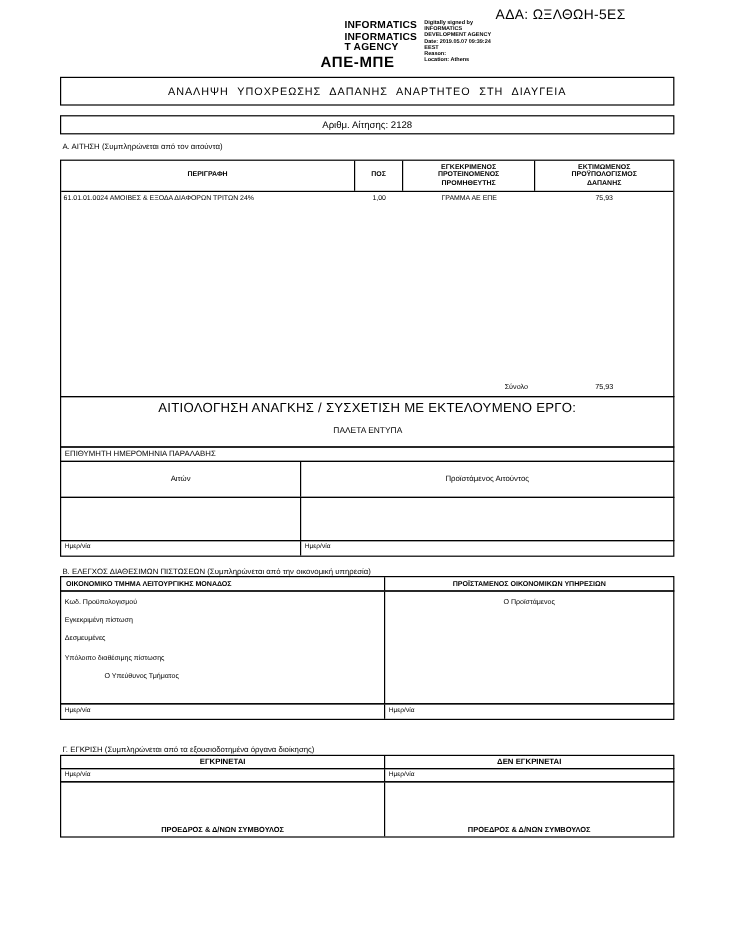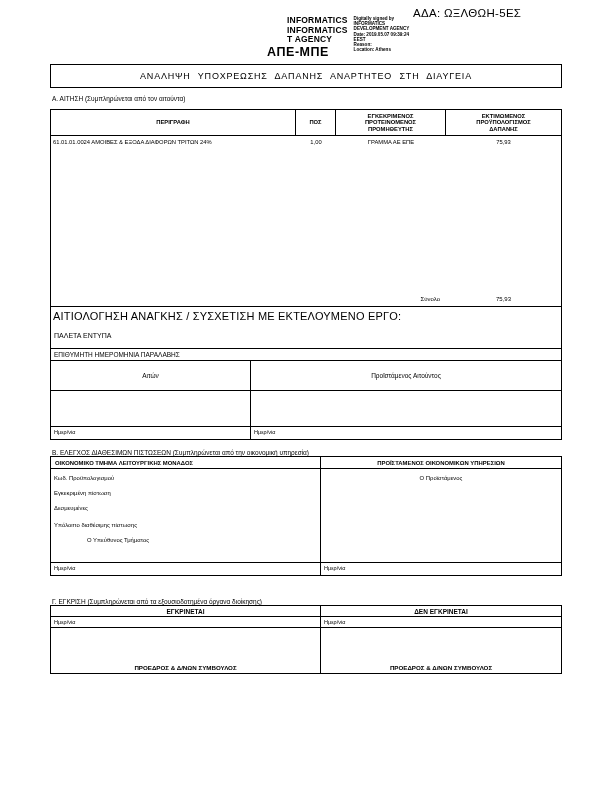--- a/index.html
+++ b/index.html
@@ -40,21 +40,21 @@
   .ta-body { position:relative; height:170px; }
   .ta-row { display:grid; grid-template-columns:245px 40px 110px 1fr; font-size:5.8px; padding-top:3px; }
   .ta-row .desc { padding-left:2px; }
   .ta-row .qty, .ta-row .sup, .ta-row .bud { text-align:center; }
   .ta-total { position:absolute; bottom:4px; left:0; right:0; display:grid;
               grid-template-columns:245px 40px 110px 1fr; font-size:6px; }
   .ta-total .tlabel { grid-column:3; text-align:right; padding-right:6px; }
   .ta-total .tvalue { text-align:center; }
 
   
-  .just-box { margin-top:-1px; height:43px; padding:3px 2px 0 2px; }
+  .just-box { margin-top:-1px; height:43px; padding:3px 2px 0 2px;text-align:center; }
   .just-title { font-size:11px; letter-spacing:.2px; }
   .just-text { font-size:7px; margin-top:10px; padding-left:1px; }
   .delivery-row { margin-top:-1px; height:13px; font-size:6.5px; padding:2px 0 0 3px; }
 
   
   .row2a { margin-top:-1px; border:1px solid #000; display:grid; grid-template-columns:200px 1fr; }
   .row2a > div:first-child { border-right:1px solid #000; }
   .signer-row { height:31px; }
   .signer-row > div { display:flex; align-items:center; justify-content:center; font-size:6.5px; }
   .sigspace-row { height:37px; }
@@ -109,20 +109,21 @@
       <div>Location: Athens</div>
     </div>
   </div>
 
   <div class="org">ΑΠΕ-ΜΠΕ</div>
 
   <div class="form">
 
     <div class="bordered title-box">ΑΝΑΛΗΨΗ ΥΠΟΧΡΕΩΣΗΣ ΔΑΠΑΝΗΣ ΑΝΑΡΤΗΤΕΟ ΣΤΗ ΔΙΑΥΓΕΙΑ</div>
 
+    <div class="bordered request-box">Αριθμ. Αίτησης: 2128</div>
 
     <div class="section-label">Α. ΑΙΤΗΣΗ (Συμπληρώνεται από τον αιτούντα)</div>
 
     <div class="tableA">
       <div class="ta-header">
         <div>ΠΕΡΙΓΡΑΦΗ</div>
         <div>ΠΟΣ</div>
         <div>ΕΓΚΕΚΡΙΜΕΝΟΣ
 ΠΡΟΤΕΙΝΟΜΕΝΟΣ
 ΠΡΟΜΗΘΕΥΤΗΣ</div>

